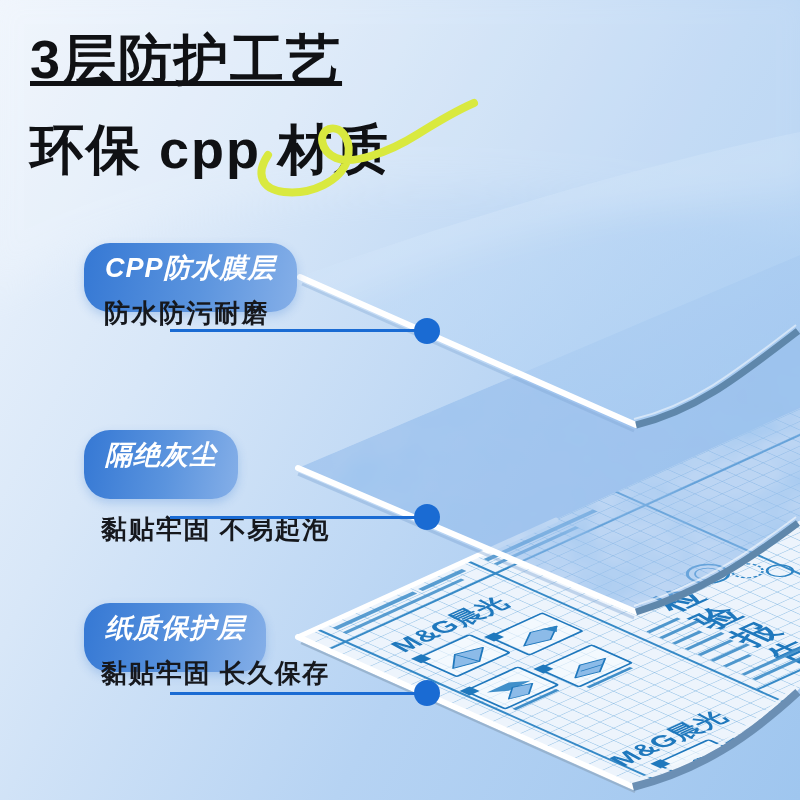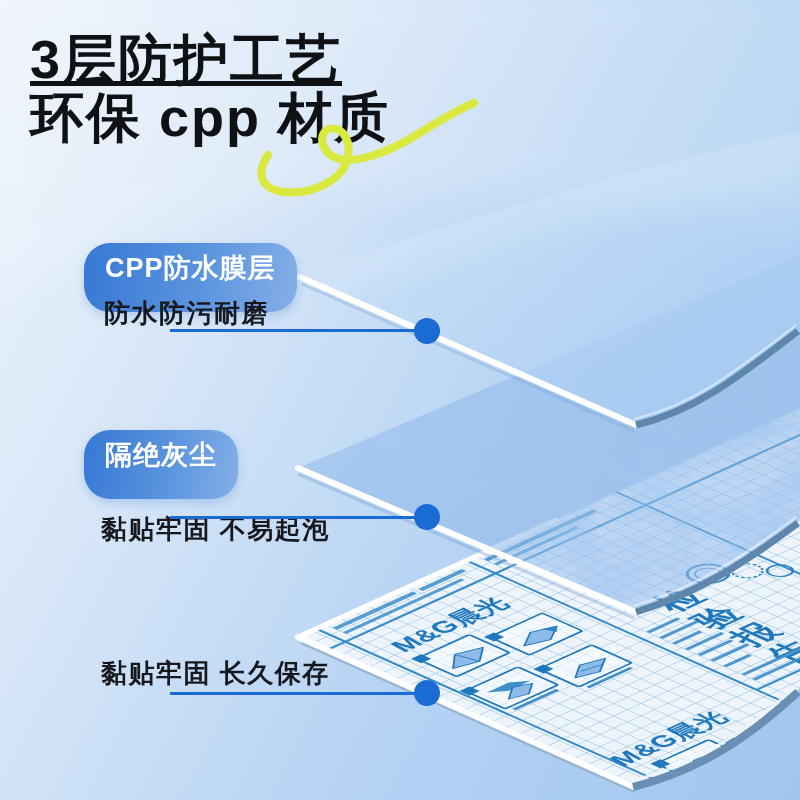--- a/index.html
+++ b/index.html
@@ -7,27 +7,28 @@
     position:relative;width:800px;height:800px;overflow:hidden;
     background:linear-gradient(118deg,#eef4fc 0%,#d8e7f8 28%,#b6d3f3 62%,#9fc6ef 100%);
     font-family:"Liberation Sans","DejaVu Sans",sans-serif;
   }
   .scene{position:absolute;left:0;top:0;z-index:0;}
   .title{
     position:absolute;left:30px;z-index:2;color:#101114;
     font-size:54px;font-weight:900;letter-spacing:2px;white-space:nowrap;
   }
   .title.l1{top:24px;text-decoration:underline;}
-  .title.l2{top:82px;}
+  .title.l2{top:114px;}
   .scribble{position:absolute;left:240px;top:85px;z-index:3;pointer-events:none;}
   .pill{
     position:absolute;z-index:2;padding:7px 21px 26px;border-radius:26px;
     background:linear-gradient(100deg,#3578d4 0%,#5b94de 55%,#85afe8 100%);
     color:#fff;font-size:27px;font-weight:800;letter-spacing:1px;white-space:nowrap;
     box-shadow:0 4px 10px rgba(53,120,212,.25);
+    font-style:italic;
   }
   .pill.p1{left:84px;top:243px;}
   .pill.p2{left:84px;top:430px;}
   .pill.p3{left:84px;top:603px;}
   .sub{
     position:absolute;z-index:2;color:#16181d;font-size:26px;font-weight:700;
     letter-spacing:1.5px;white-space:nowrap;
   }
   .sub.s1{left:104px;top:296px;}
   .sub.s2{left:101px;top:482px;margin-top:30px;}
@@ -206,17 +207,18 @@
   <div class="pill p1">CPP防水膜层</div>
   <div class="sub s1">防水防污耐磨</div>
   <div class="conn c1"></div>
   <div class="dot d1"></div>
 
   <div class="pill p2">隔绝灰尘</div>
   <div class="sub s2">黏贴牢固 不易起泡</div>
   <div class="conn c2"></div>
   <div class="dot d2"></div>
 
+  <div class="pill p3">纸质保护层</div>
   <div class="sub s3">黏贴牢固 长久保存</div>
   <div class="conn c3"></div>
   <div class="dot d3"></div>
 
 </div>
 
 </body></html>

